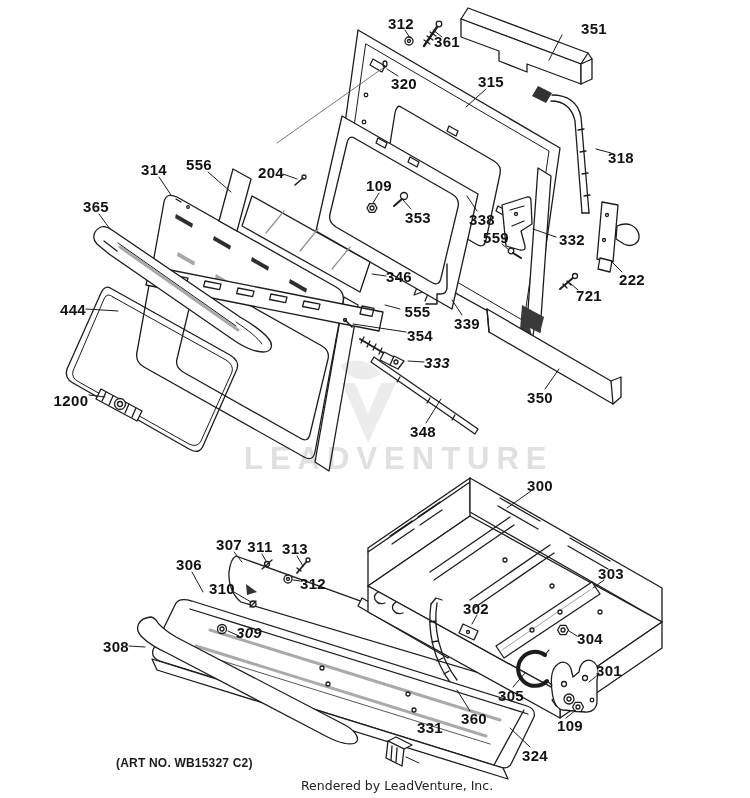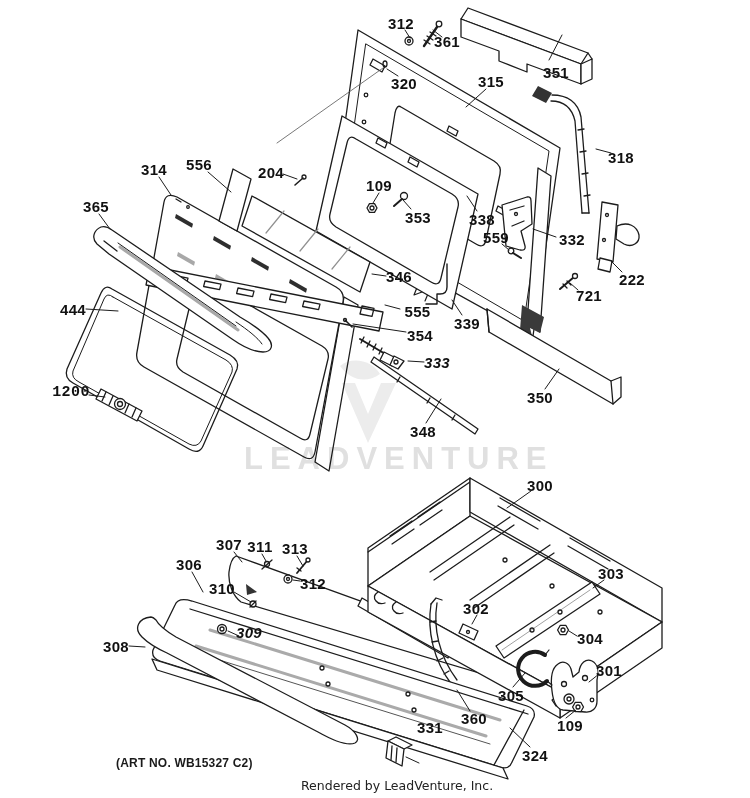--- a/index.html
+++ b/index.html
@@ -406,21 +406,21 @@
     <svg width="750" height="798" viewBox="0 0 750 798" style="position:absolute;left:0;top:0;">
       <path d="M342,383 L368,443 L396,383 L381,383 L368,414 L355,383 Z" fill="#ececec"></path>
       <path d="M340,366 C350,380 366,384 380,374 C372,360 352,356 340,366 Z" fill="#ececec"></path>
     </svg>
     <div class="watermark-text">LEADVENTURE</div>
   </div>
 
   <div class="label-layer" id="label-layer">
       <div class="part-label" style="left: 401px; top: 23px;">312</div>
       <div class="part-label" style="left: 447px; top: 41px;">361</div>
-      <div class="part-label" style="left: 556px; top: 28px; margin-top: 44px;">351</div>
+      <div class="part-label" style="left: 594px; top: 28px;">351</div>
       <div class="part-label" style="left: 404px; top: 83px;">320</div>
       <div class="part-label" style="left: 491px; top: 81px;">315</div>
       <div class="part-label" style="left: 621px; top: 157px;">318</div>
       <div class="part-label" style="left: 154px; top: 169px;">314</div>
       <div class="part-label" style="left: 199px; top: 164px;">556</div>
       <div class="part-label" style="left: 271px; top: 172px;">204</div>
       <div class="part-label" style="left: 379px; top: 185px;">109</div>
       <div class="part-label" style="left: 418px; top: 217px;">353</div>
       <div class="part-label" style="left: 482px; top: 219px;">338</div>
       <div class="part-label" style="left: 496px; top: 237px;">559</div>
@@ -429,21 +429,21 @@
       <div class="part-label" style="left: 589px; top: 295px;">721</div>
       <div class="part-label" style="left: 96px; top: 206px;">365</div>
       <div class="part-label" style="left: 73px; top: 309px;">444</div>
       <div class="part-label" style="left: 399px; top: 276px;">346</div>
       <div class="part-label" style="left: 412px; top: 311px; padding-left: 11px;">555</div>
       <div class="part-label" style="left: 420px; top: 335px;">354</div>
       <div class="part-label" style="left: 437px; top: 362px; font-style: italic;">333</div>
       <div class="part-label" style="left: 467px; top: 323px;">339</div>
       <div class="part-label" style="left: 540px; top: 397px;">350</div>
       <div class="part-label" style="left: 423px; top: 431px;">348</div>
-      <div class="part-label" style="left: 71px; top: 392px; font-family: Liberation Mono, monospace;">1200</div>
+      <div class="part-label" style="left: 71px; top: 400px;">1200</div>
       <div class="part-label" style="left: 540px; top: 485px;">300</div>
       <div class="part-label" style="left: 229px; top: 544px;">307</div>
       <div class="part-label" style="left: 260px; top: 546px;">311</div>
       <div class="part-label" style="left: 295px; top: 548px;">313</div>
       <div class="part-label" style="left: 189px; top: 564px;">306</div>
       <div class="part-label" style="left: 222px; top: 588px;">310</div>
       <div class="part-label" style="left: 313px; top: 583px;">312</div>
       <div class="part-label" style="left: 611px; top: 573px;">303</div>
       <div class="part-label" style="left: 476px; top: 608px;">302</div>
       <div class="part-label" style="left: 249px; top: 632px; font-style: italic;">309</div>

